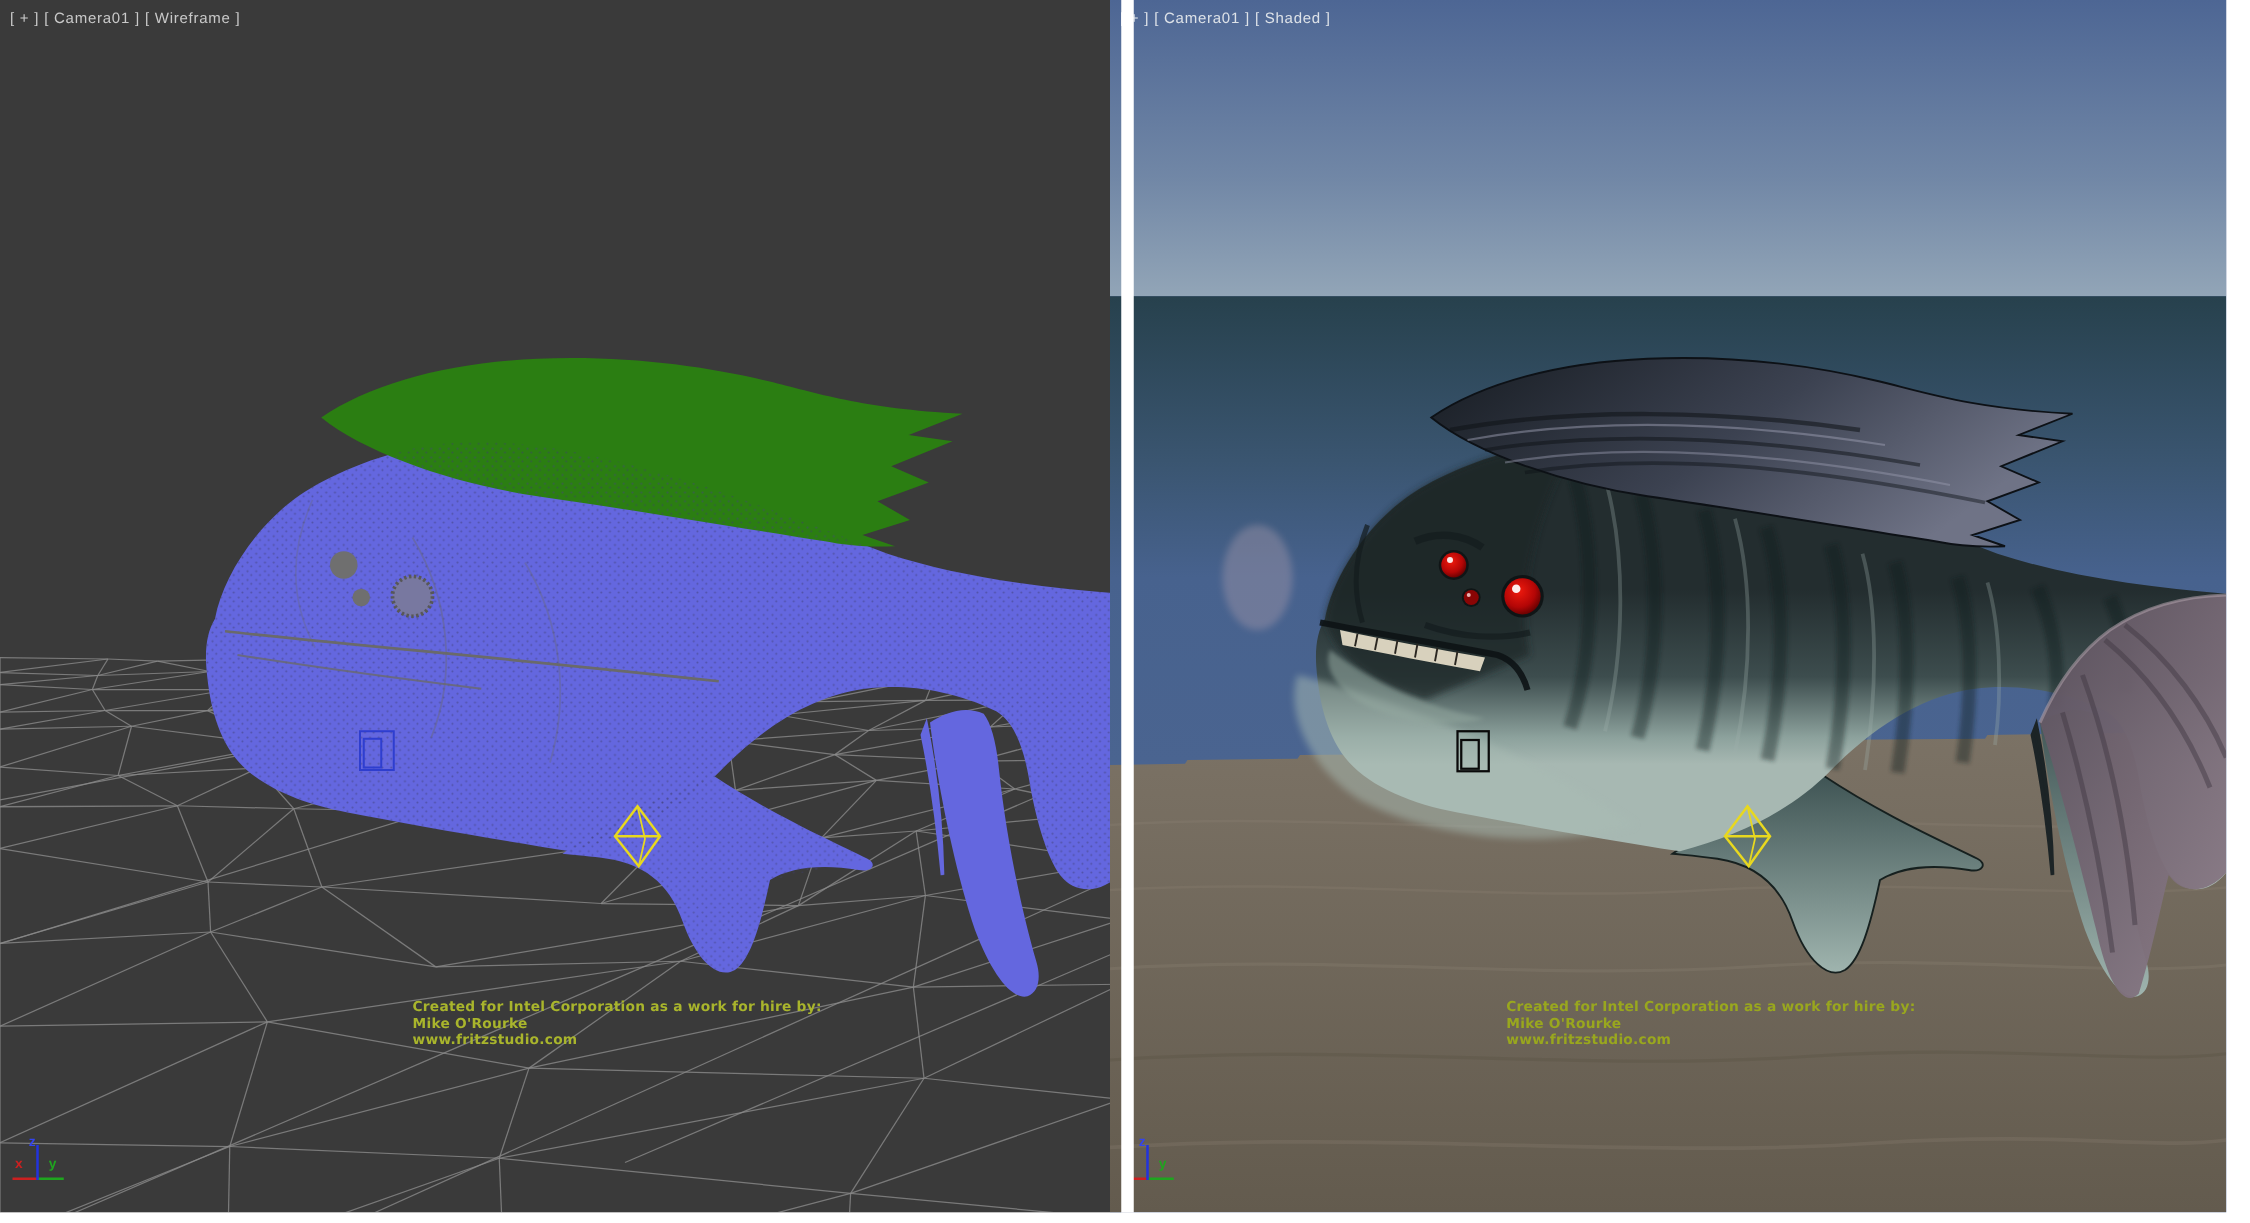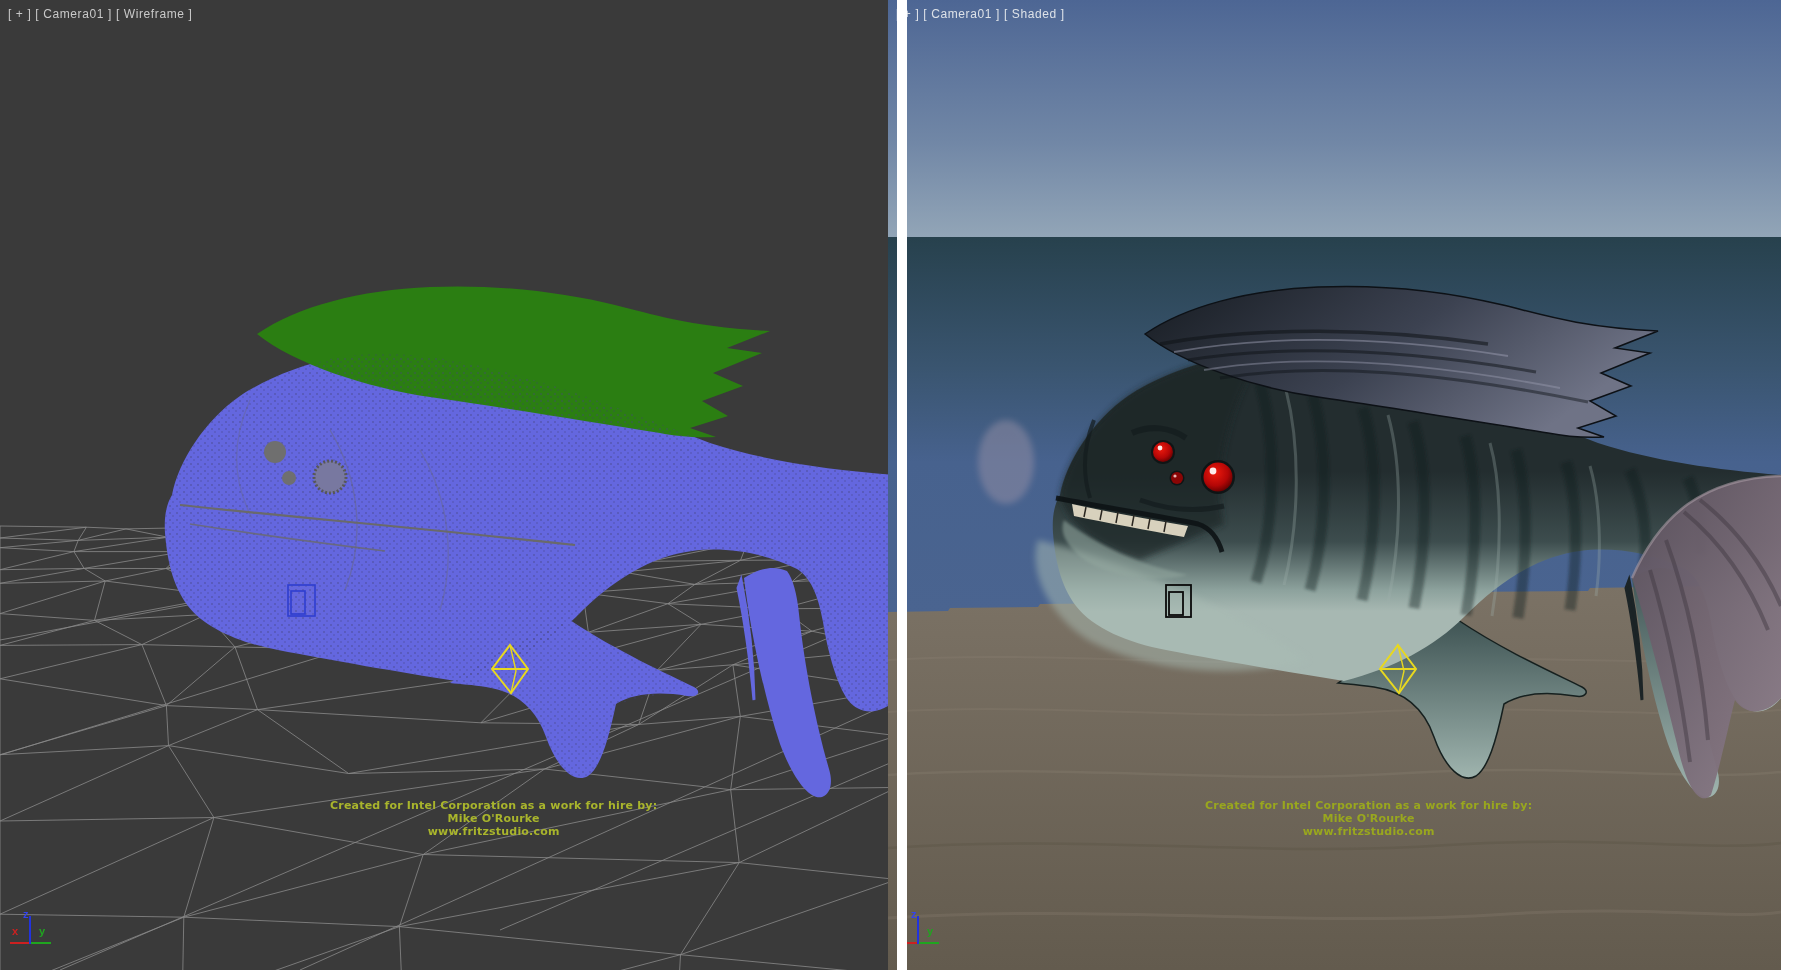--- a/index.html
+++ b/index.html
@@ -1,17 +1,17 @@
 <!DOCTYPE html>
 <html><head>
 <meta charset="utf-8">
 <style>
   html,body{margin:0;padding:0;background:#ffffff;}
   .stage{position:relative;width:1800px;height:978px;background:#ffffff;overflow:hidden;
-         font-family:"Liberation Sans",sans-serif;text-align:center;}
+         font-family:"Liberation Sans",sans-serif;}
   .viewport{position:absolute;top:0;height:970px;overflow:hidden;}
   .vp-left{left:0;width:897px;background:#3a3a3a;}
   .vp-right{left:888px;width:893px;background:#4d6694;}
   .divider{position:absolute;left:897px;top:0;width:10px;height:970px;background:#ffffff;cursor:col-resize;}
   .bottom-strip{position:absolute;left:0;top:970px;width:1800px;height:8px;background:#ffffff;}
   svg.scene{position:absolute;left:0;top:0;display:block;}
   .vp-label{position:absolute;left:8px;top:7px;font-size:12px;letter-spacing:.6px;white-space:nowrap;}
   .vp-left .vp-label{color:#c9c9c9;}
   .vp-right .vp-label{color:#dde2e8;}
   .vp-label span{margin-right:4px;cursor:pointer;}

